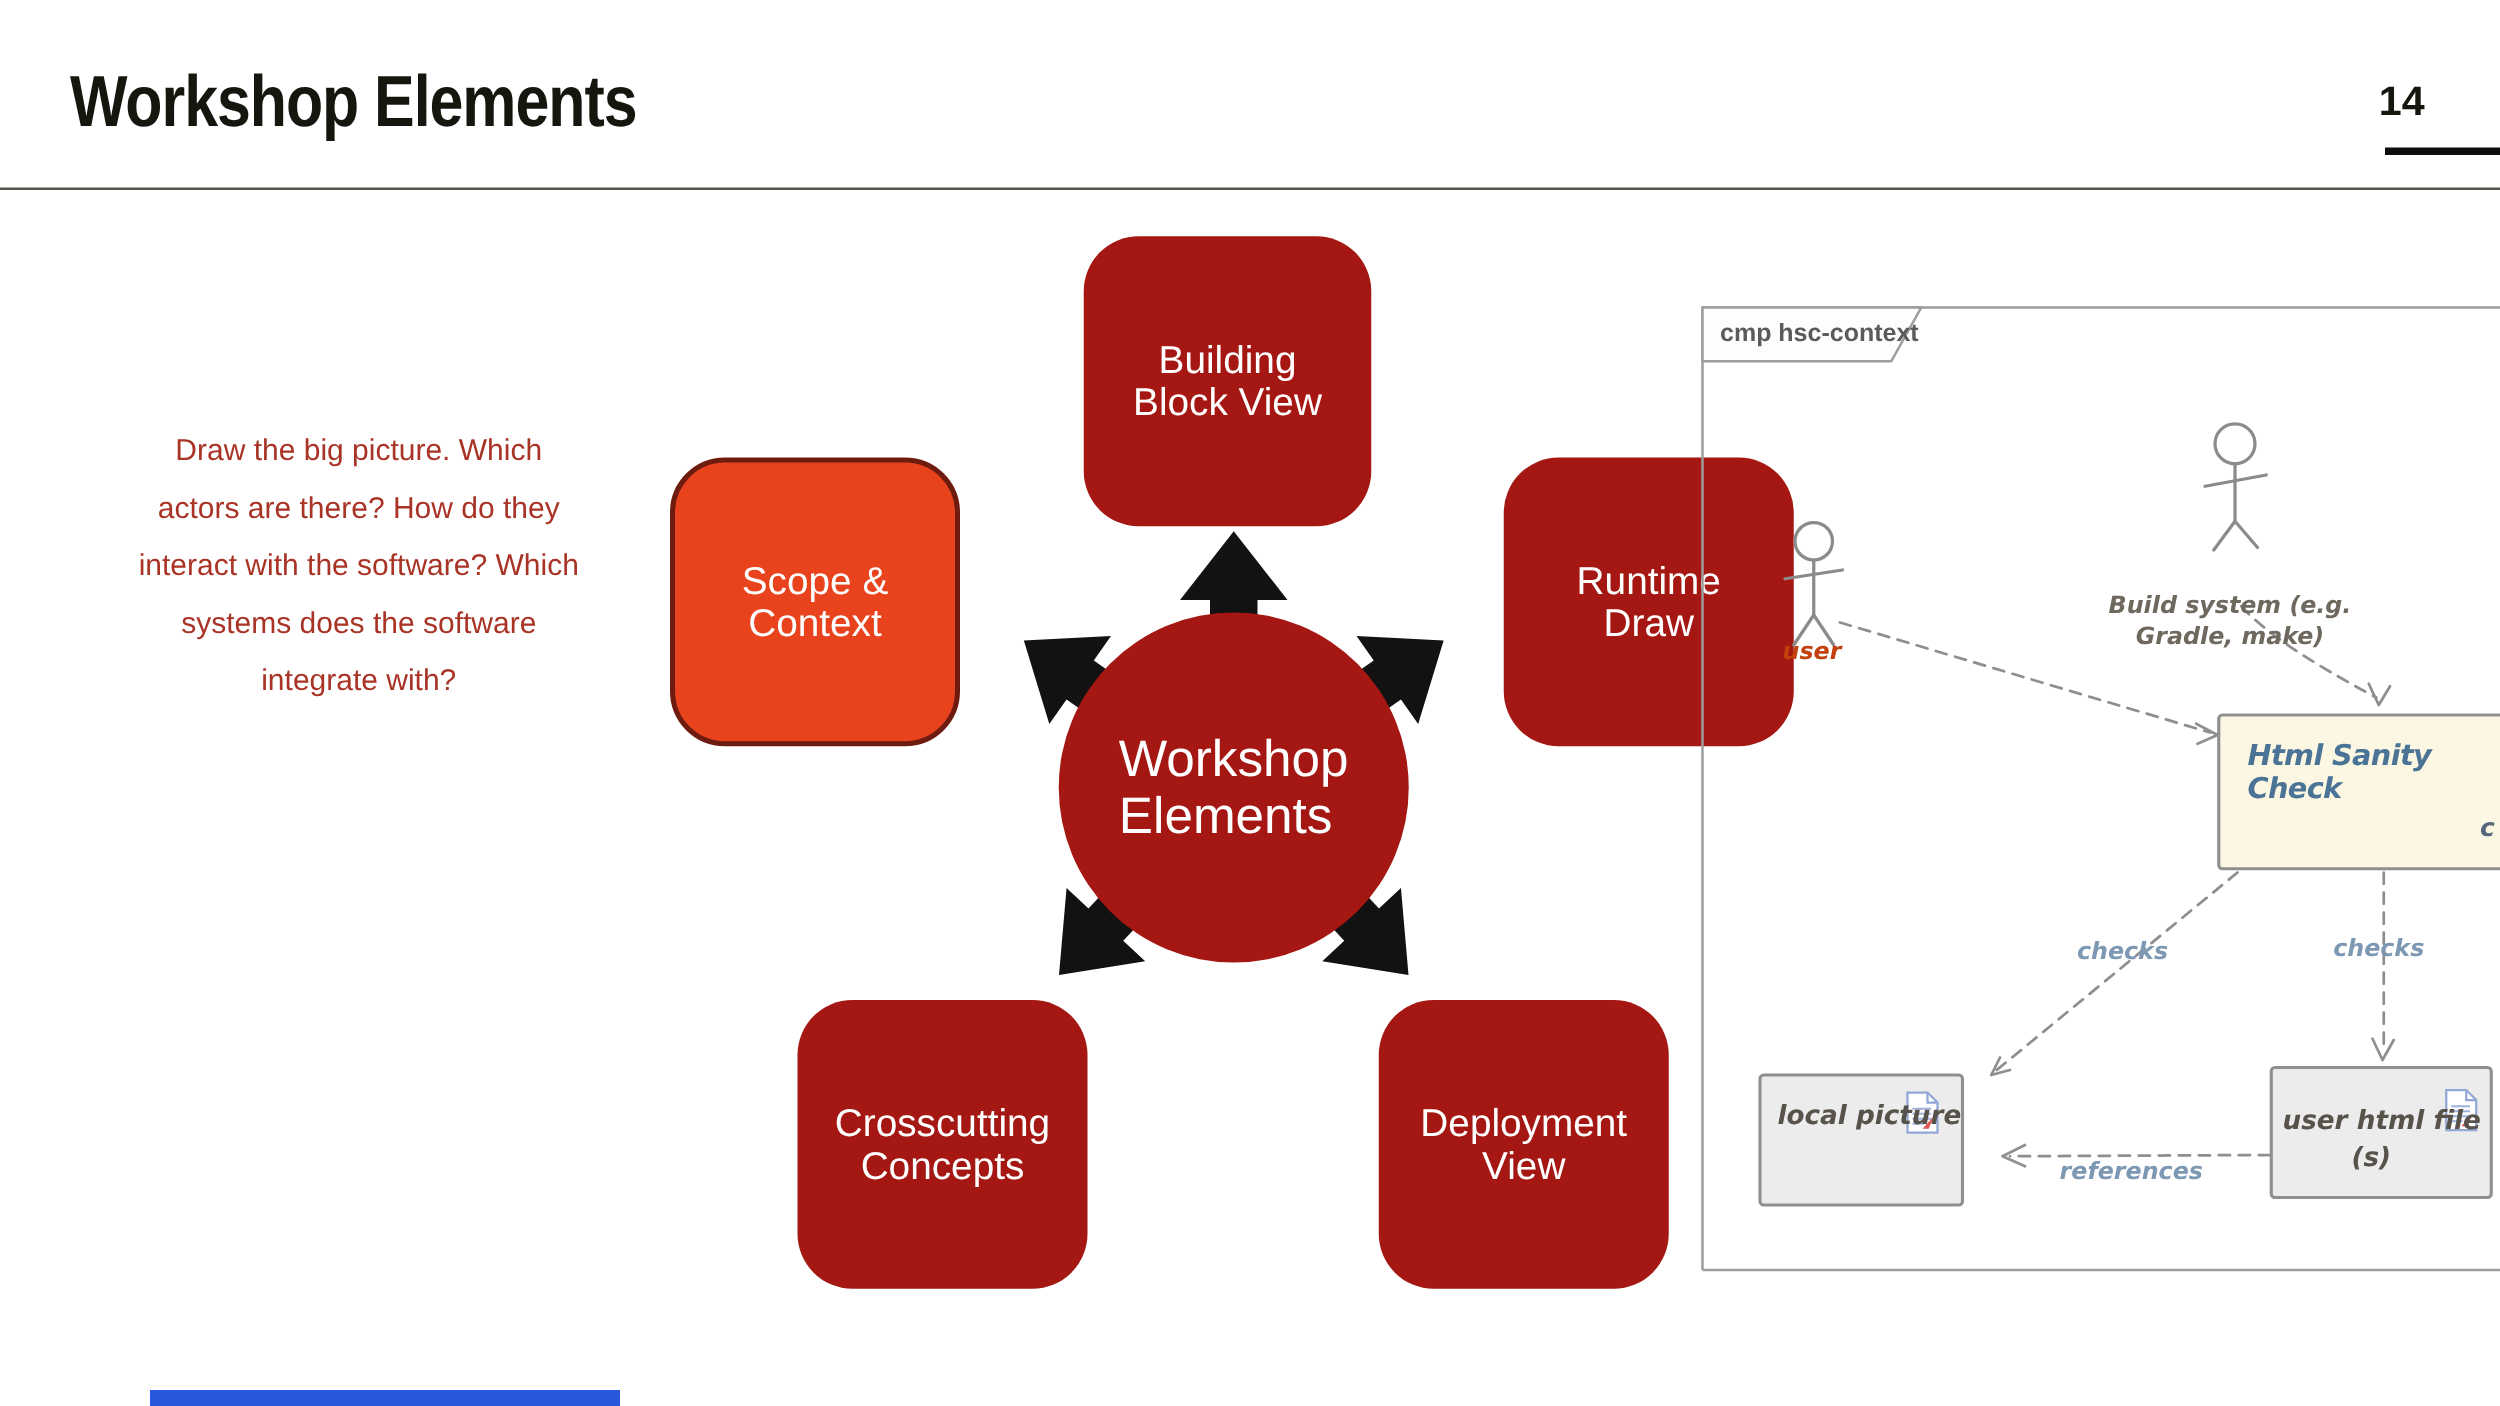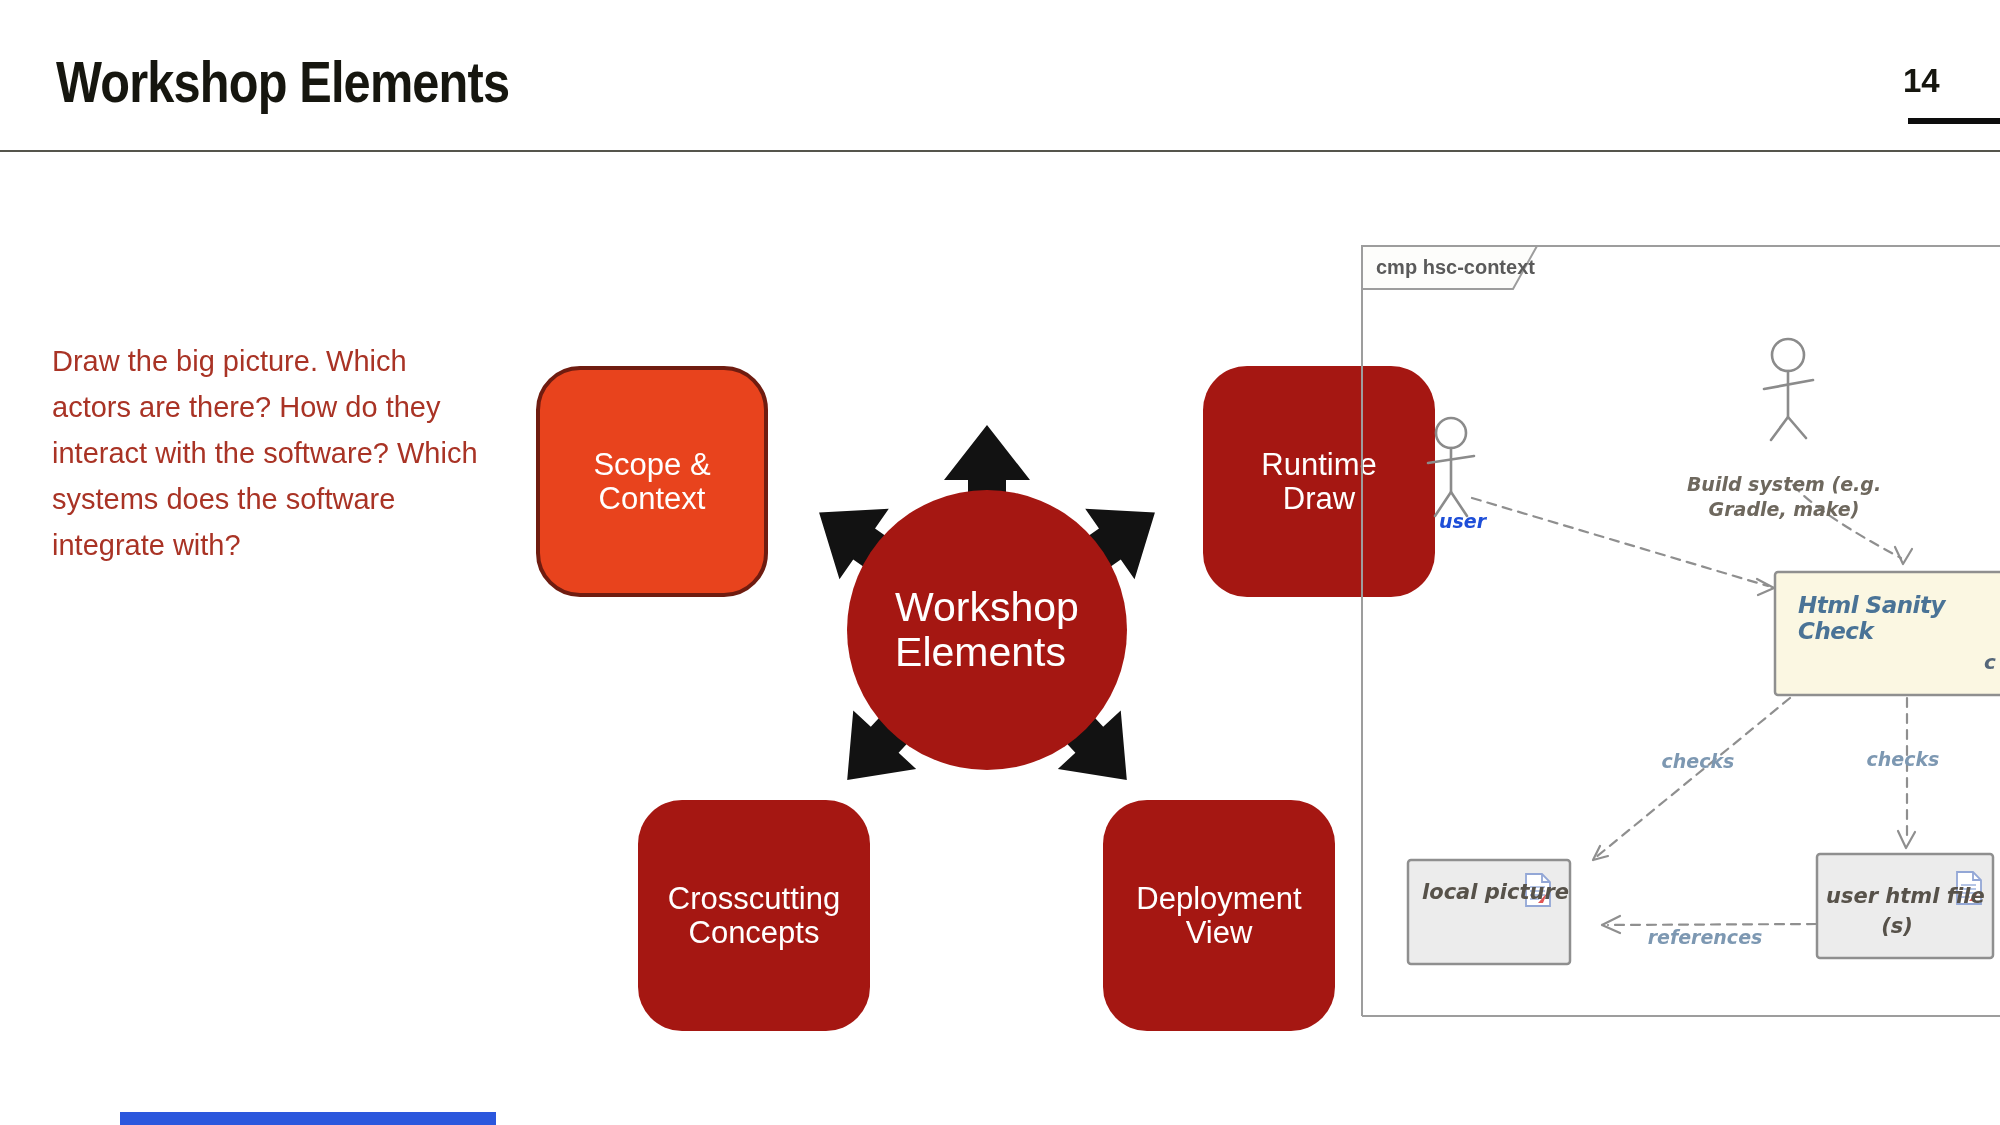--- a/index.html
+++ b/index.html
@@ -7,43 +7,43 @@
          font-family:"Liberation Sans",sans-serif;}
 
   
   .title{position:absolute;left:56px;top:48px;font-size:58px;font-weight:bold;color:#16160f;
          letter-spacing:-1px;transform:scaleX(.84);transform-origin:left top;white-space:nowrap;}
   .page-num{position:absolute;left:1903px;top:62px;font-size:33px;font-weight:bold;color:#16160f;}
   .page-underline{position:absolute;left:1908px;top:118px;width:92px;height:6px;background:#0d0d0d;}
   .header-rule{position:absolute;left:0;top:150px;width:2000px;height:2px;background:#55554c;}
 
   
-  .intro{position:absolute;left:52px;top:338px;width:470px;font-size:29px;line-height:46px;
-         color:#a93325;white-space:pre-line;}
+  .intro{position:absolute;left:52px;top:338px;width:470px;font-size:24px;line-height:46px;
+         color:#a93325;white-space:pre-line;text-align:center;}
 
   
   .diag-svg{position:absolute;left:760px;top:405px;}
   .center-label{position:absolute;left:847px;top:560px;width:280px;height:140px;
         display:flex;align-items:center;justify-content:center;text-align:left;
         color:#fff;font-size:41px;line-height:45px;white-space:pre-line;}
   .rbox{position:absolute;width:232px;height:231px;background:#a51712;border-radius:44px;
         display:flex;align-items:center;justify-content:center;text-align:center;
         color:#fff;font-size:31px;line-height:34px;white-space:pre-line;}
   .rbox.bbv{left:867px;top:189px;width:230px;height:232px;}
   .rbox.runtime{left:1203px;top:366px;}
   .rbox.scope{left:536px;top:366px;background:#e8431d;border:4px solid #6f1c10;width:224px;height:223px;}
   .rbox.crosscut{left:638px;top:800px;}
   .rbox.deploy{left:1103px;top:800px;}
 
   
   .uml-svg{position:absolute;left:1350px;top:230px;}
   .sketch{font-family:"DejaVu Sans",sans-serif;font-style:italic;font-weight:bold;position:absolute;}
   .cmp-label{position:absolute;left:1376px;top:256px;font-size:20px;font-weight:bold;color:#5a5a5a;
              font-family:"Liberation Sans",sans-serif;}
-  .lbl-user{left:1426px;top:510px;width:60px;text-align:right;font-size:19px;color:#1d4ed8;}
+  .lbl-user{left:1426px;top:510px;width:60px;text-align:left;font-size:19px;color:#c2410c;}
   .lbl-build{left:1662px;top:433px;width:244px;text-align:center;font-size:19px;line-height:25px;
              color:#6e685e;white-space:pre-line;margin-top:39px;}
   .lbl-hsc{left:1798px;top:592px;width:210px;font-size:23px;color:#4a7396;letter-spacing:-.5px;}
   .lbl-c{left:1984px;top:650px;font-size:20px;color:#55677a;}
   .lbl-limg{left:1422px;top:880px;font-size:21px;color:#57524a;}
   .lbl-lhtml{left:1826px;top:884px;font-size:21px;color:#57524a;}
   .lbl-s{left:1817px;top:914px;width:160px;text-align:center;font-size:21px;color:#57524a;}
   .edge-lbl{font-size:19px;color:#7d98b2;text-align:center;font-style:italic;}
   .lbl-checks-l{left:1648px;top:750px;width:100px;}
   .lbl-checks-r{left:1853px;top:748px;width:100px;}
@@ -74,20 +74,22 @@
       <polygon points="-19,-92 -19,-150 -43,-150 0,-205 43,-150 19,-150 19,-92" transform="rotate(55)"></polygon>
       <polygon points="-19,-92 -19,-150 -43,-150 0,-205 43,-150 19,-150 19,-92" transform="rotate(137)"></polygon>
       <polygon points="-19,-92 -19,-150 -43,-150 0,-205 43,-150 19,-150 19,-92" transform="rotate(223)"></polygon>
       <polygon points="-19,-92 -19,-150 -43,-150 0,-205 43,-150 19,-150 19,-92" transform="rotate(305)"></polygon>
     </g>
     <circle cx="227" cy="225" r="140" fill="#a51712"></circle>
   </svg>
   <div class="center-label">Workshop
 Elements</div>
 
+  <div class="rbox bbv">Building
+Block View</div>
   <div class="rbox runtime">Runtime
 Draw</div>
   <div class="rbox crosscut">Crosscutting
 Concepts</div>
   <div class="rbox scope">Scope &amp;
 Context</div>
   <div class="rbox deploy">Deployment
 View</div>
 
   <svg class="uml-svg" width="650" height="830" viewBox="0 0 650 830">

